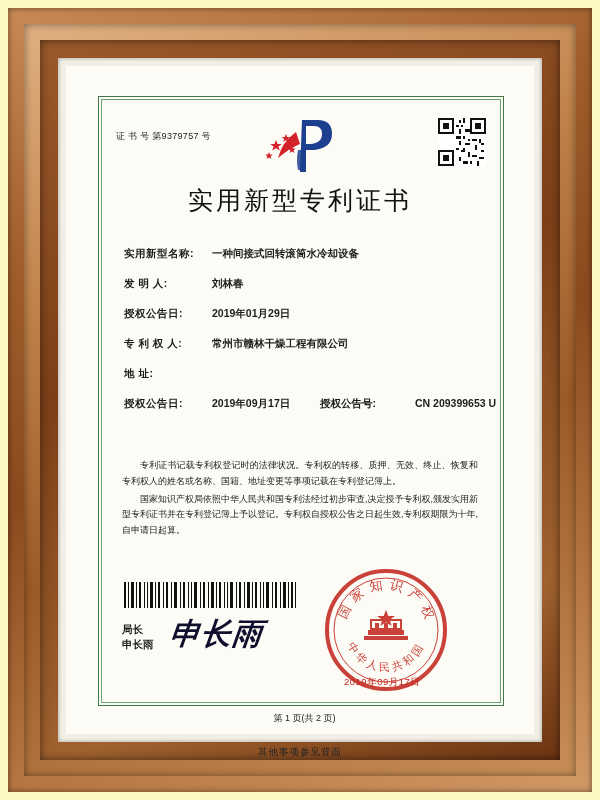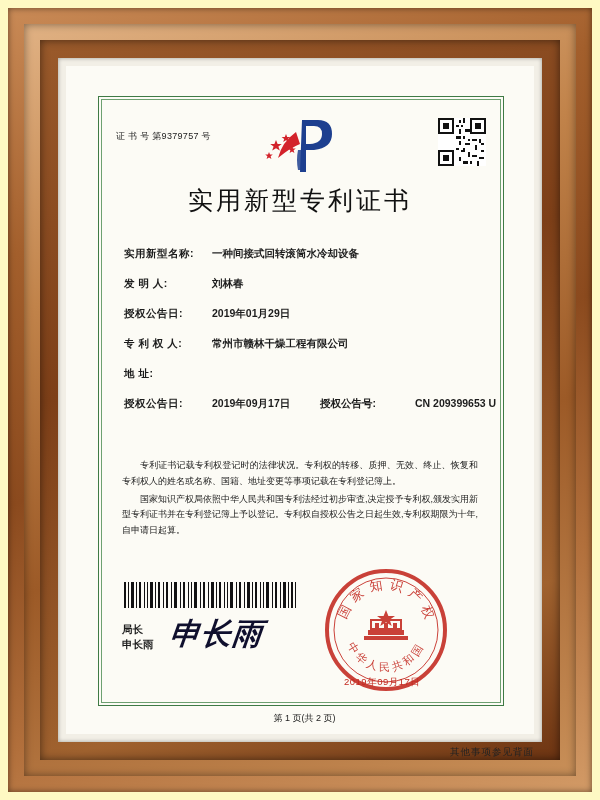--- a/index.html
+++ b/index.html
@@ -214,21 +214,21 @@
     top: 646px;
     text-align: center;
     font-size: 9px;
     color: #222;
     padding-left: 9px;
   }
   .footer-note {
     position: absolute;
     left: 0; right: 0;
     top: 680px;
-    text-align: right;
+    text-align: center;
     font-size: 9.5px;
     color: #222;
     letter-spacing: 1px;
   }
 </style>
 </head>
 <body>
 
 <div id="frame-outer">
   <div class="wood1"></div>

